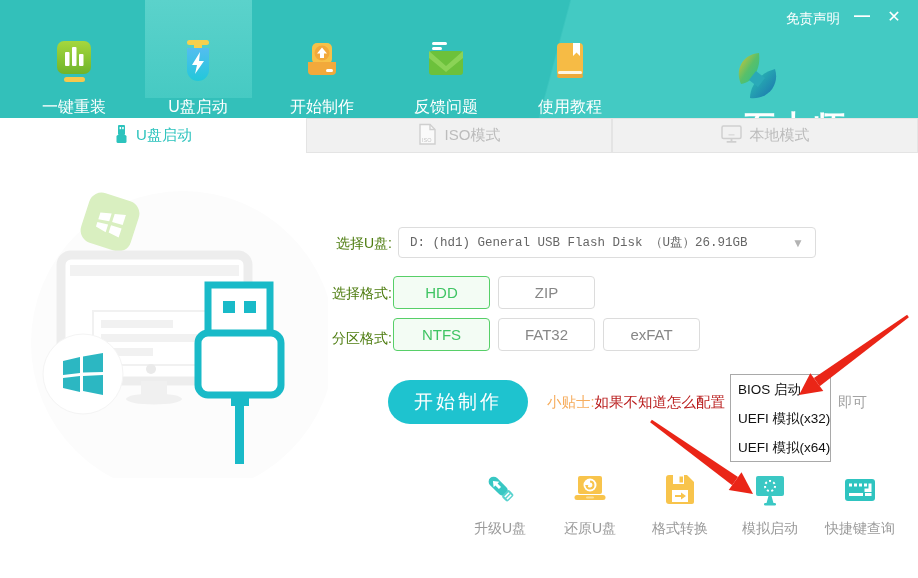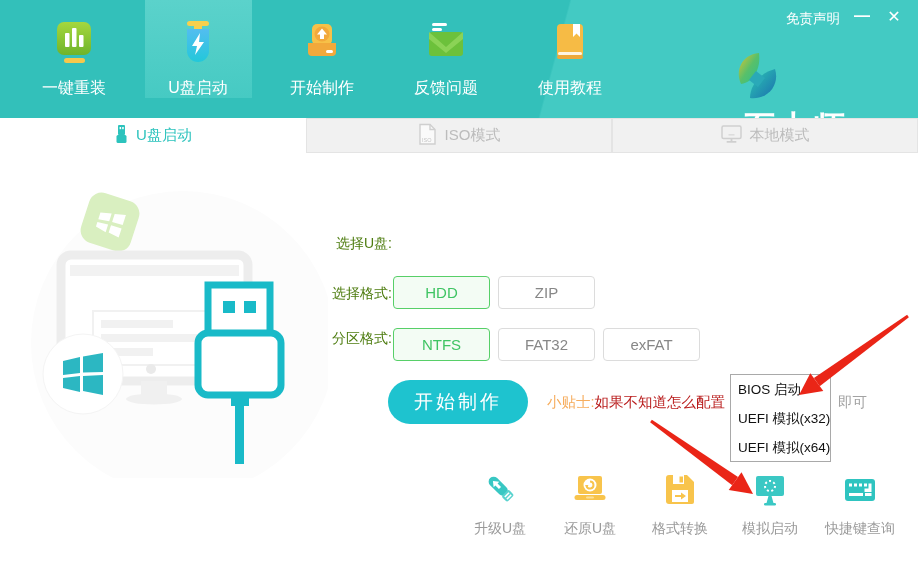--- a/index.html
+++ b/index.html
@@ -3,21 +3,21 @@
 <meta charset="utf-8">
 <style>
   html,body{margin:0;padding:0;background:#888;}
   .window{position:relative;width:918px;height:578px;background:#fff;overflow:hidden;
     font-family:"Liberation Sans","DejaVu Sans",sans-serif;margin:0 auto;}
   
   .header{position:absolute;left:0;top:0;width:918px;height:118px;
     background:linear-gradient(105deg,#33c0ba 60%,#43cac3 60.2%);}
   .nav{position:absolute;left:12px;top:0;height:118px;display:flex;}
   .nav-item{width:107px;margin:0 8.5px;height:98px;display:flex;flex-direction:column;
-    align-items:center;padding-top:19px;box-sizing:border-box;cursor:pointer;}
+    align-items:center;padding-top:38px;box-sizing:border-box;cursor:pointer;}
   .nav-item.active{background:linear-gradient(180deg,#5bd2cb,#46cac3);}
   .nav-label{margin-top:9px;color:#fff;font-size:16px;white-space:nowrap;}
   .disclaimer{position:absolute;left:786px;top:10px;color:#fff;font-size:13.5px;cursor:pointer;}
   .win-btn{position:absolute;top:4px;width:24px;height:24px;color:#fff;display:flex;
     align-items:center;justify-content:center;font-size:16px;cursor:pointer;font-weight:bold;}
   .btn-min{left:850px;}
   .btn-close{left:882px;}
   .logo{position:absolute;left:733px;top:47px;display:flex;align-items:flex-start;flex-direction:column;}
   .logo-text{margin-left:9px;}
   .logo-name{color:#fff;font-size:33px;font-weight:bold;line-height:37px;letter-spacing:2px;white-space:nowrap;}
@@ -32,21 +32,21 @@
   .form-label{position:absolute;left:330px;width:62px;text-align:right;font-size:14px;color:#4d7c0f;}
   .dropdown{position:absolute;left:398px;top:227px;width:418px;height:31px;border:1px solid #ddd;
     border-radius:4px;box-sizing:border-box;display:flex;align-items:center;padding:0 11px;cursor:pointer;background:#fff;}
   .dropdown-value{flex:1;font-family:"Liberation Mono","DejaVu Sans Mono",monospace;
     font-size:12.5px;color:#666;white-space:nowrap;overflow:hidden;}
   .dropdown-arrow{color:#b3b3b3;font-size:12px;}
   .opt-btn{position:absolute;width:97px;height:33px;border:1px solid #dcdcdc;border-radius:4px;
     background:#fff;color:#878787;font-size:15px;display:flex;align-items:center;justify-content:center;
     box-sizing:border-box;cursor:pointer;}
   .opt-btn.selected{border-color:#57cf68;background:#f3fcf4;color:#3fc463;}
-  .r2{top:276px;} .r3{top:328px;}
+  .r2{top:276px;} .r3{top:318px;}
   .c1{left:393px;} .c2{left:498px;} .c3{left:603px;}
   .start-btn{position:absolute;left:388px;top:380px;width:140px;height:44px;border-radius:22px;
     background:#1ec3cf;color:#fff;font-size:19px;letter-spacing:3px;display:flex;align-items:center;
     justify-content:center;cursor:pointer;}
   .tip{position:absolute;left:547px;top:393px;font-size:14.5px;white-space:nowrap;}
   .tip-prefix{color:#f6ad5e;}
   .tip-body{color:#b91c1c;}
   .tip-suffix{position:absolute;left:838px;top:393px;font-size:14.5px;color:#a3a3a3;}
   
   .popup{position:absolute;left:730px;top:374px;width:101px;height:88px;background:#fff;
@@ -244,20 +244,24 @@
       <g fill="#2cb7c2" transform="translate(35,176)">
         <polygon points="0,7 17,3 17,19 0,21"></polygon>
         <polygon points="20,2.5 40,-1 40,18 20,18.6"></polygon>
         <polygon points="0,24 17,22 17,38 0,34"></polygon>
         <polygon points="20,22 40,21 40,41 20,37"></polygon>
       </g>
     </svg>
   </div>
 
   <div class="form-label" style="top:235px;">选择U盘:</div>
+  <div class="dropdown">
+    <span class="dropdown-value">D: (hd1) General USB Flash Disk （U盘）26.91GB</span>
+    <span class="dropdown-arrow">▼</span>
+  </div>
 
   <div class="form-label" style="top:285px;">选择格式:</div>
   <div class="opt-btn selected r2 c1">HDD</div>
   <div class="opt-btn r2 c2">ZIP</div>
 
   <div class="form-label" style="top:330px;">分区格式:</div>
   <div class="opt-btn selected r3 c1">NTFS</div>
   <div class="opt-btn r3 c2">FAT32</div>
   <div class="opt-btn r3 c3">exFAT</div>
 

